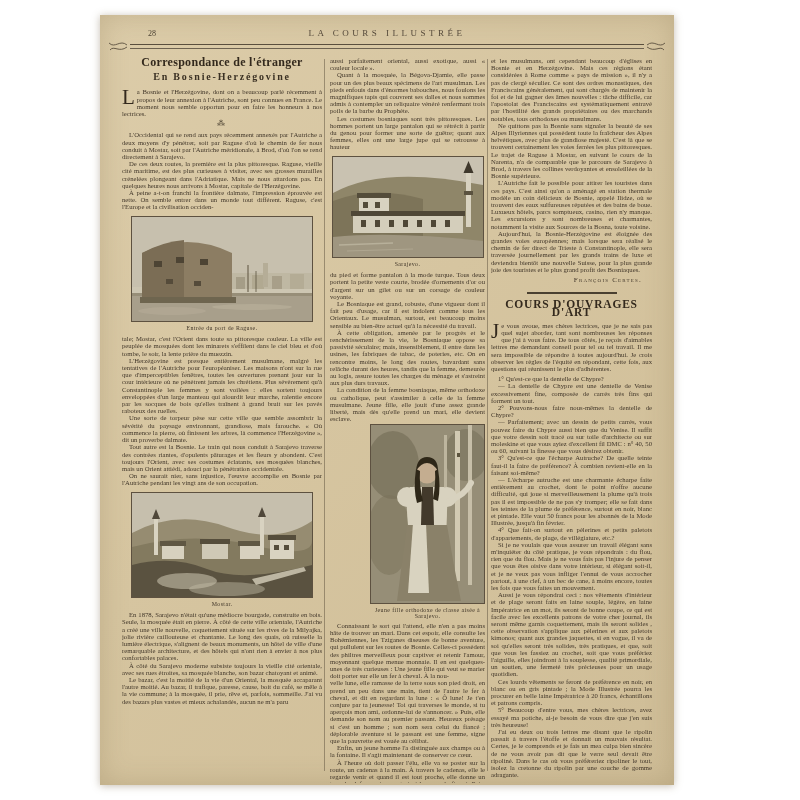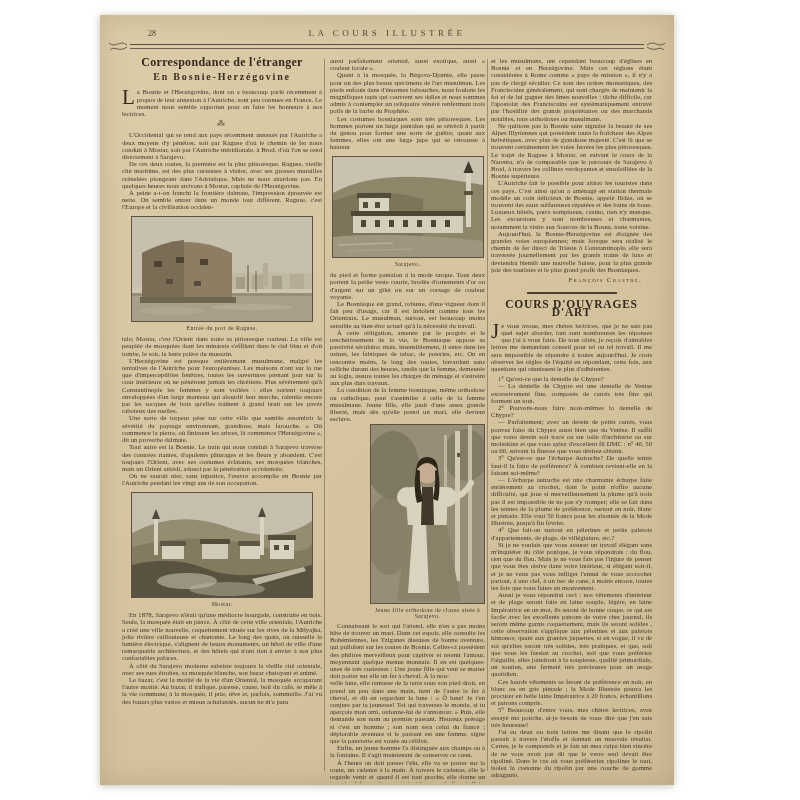--- a/index.html
+++ b/index.html
@@ -207,21 +207,21 @@
     <p>Enfin, un jeune homme l'a distinguée aux champs ou à la fontaine. Il s'agit maintenant de conserver ce cœur.</p>
     <p>À l'heure où doit passer l'élu, elle va se poster sur la route, un cadenas à la main. À travers le cadenas, elle le regarde venir et quand il est tout proche, elle donne un tour de clef, emprisonnant ainsi le cœur du fiancé. Puis, elle jette la clef dans le torrent, le cadenas dans un puits, afin que jamais on ne puisse le rouvrir et donner la volée à l'amour captif.</p>
 
   </div>
 
   <div class="col col3">
     <p class="cont">et les musulmans, ont cependant beaucoup d'églises en Bosnie et en Herzégovine. Mais ces régions étant considérées à Rome comme « pays de mission », il n'y a pas de clergé séculier. Ce sont des ordres monastiques, des Franciscains généralement, qui sont chargés de maintenir la foi et de lui gagner des âmes nouvelles : tâche difficile, car l'apostolat des Franciscains est systématiquement entravé par l'hostilité des grands propriétaires ou des marchands notables, tous orthodoxes ou musulmans.</p>
     <p>Ne quittons pas la Bosnie sans signaler la beauté de ses Alpes Illyriennes qui possèdent toute la fraîcheur des Alpes helvétiques, avec plus de grandiose majesté. C'est là que se trouvent certainement les voies ferrées les plus pittoresques. Le trajet de Raguse à Mostar, en suivant le cours de la Narenta, n'a de comparable que le parcours de Sarajevo à Brod, à travers les collines verdoyantes et ensoleillées de la Bosnie supérieure.</p>
     <p>L'Autriche fait le possible pour attirer les touristes dans ces pays. C'est ainsi qu'on a aménagé en station thermale modèle un coin délicieux de Bosnie, appelé Ilidze, où se trouvent des eaux sulfureuses réputées et des bains de boue. Luxueux hôtels, parcs somptueux, casino, rien n'y manque. Les excursions y sont nombreuses et charmantes, notamment la visite aux Sources de la Bosna, toute voisine.</p>
     <p>Aujourd'hui, la Bosnie-Herzégovine est éloignée des grandes voies européennes; mais lorsque sera réalisé le chemin de fer direct de Trieste à Constantinople, elle sera traversée journellement par les grands trains de luxe et deviendra bientôt une nouvelle Suisse, pour la plus grande joie des touristes et le plus grand profit des Bosniaques.</p>
-    <p class="signature">François Crastre.</p>
+    <p class="signature">François Certes.</p>
 
     <div class="divider"></div>
     <h3>COURS D'OUVRAGES D'ART</h3>
     <p class="lead"><span class="dropcap">J</span><span>e vous avoue, mes chères lectrices, que je ne sais pas quel sujet aborder, tant sont nombreuses les réponses que j'ai à vous faire. De tous côtés, je reçois d'aimables lettres me demandant conseil pour tel ou tel travail. Il me sera impossible de répondre à toutes aujourd'hui. Je crois observer les règles de l'équité en répondant, cette fois, aux questions qui réunissent le plus d'adhérentes.</span></p>
     <p>1° Qu'est-ce que la dentelle de Chypre?</p>
     <p>— La dentelle de Chypre est une dentelle de Venise excessivement fine, composée de carrés très fins qui forment un tout.</p>
     <p>2° Pouvons-nous faire nous-mêmes la dentelle de Chypre?</p>
     <p>— Parfaitement; avec un dessin de petits carrés, vous pouvez faire du Chypre aussi bien que du Venise. Il suffit que votre dessin soit tracé ou sur toile d'architecte ou sur moleskine et que vous ayiez d'excellent fil DMC : n° 40, 50 ou 60, suivant la finesse que vous désirez obtenir.</p>
     <p>3° Qu'est-ce que l'écharpe Autruche? De quelle teinte faut-il la faire de préférence? À combien revient-elle en la faisant soi-même?</p>
     <p>— L'écharpe autruche est une charmante écharpe faite entièrement au crochet, dont le point n'offre aucune difficulté, qui joue si merveilleusement la plume qu'à trois pas il est impossible de ne pas s'y tromper; elle se fait dans les teintes de la plume de préférence, surtout en noir, blanc et pintade. Elle vaut 50 francs pour les abonnés de la Mode Illustrée, jusqu'à fin février.</p>

